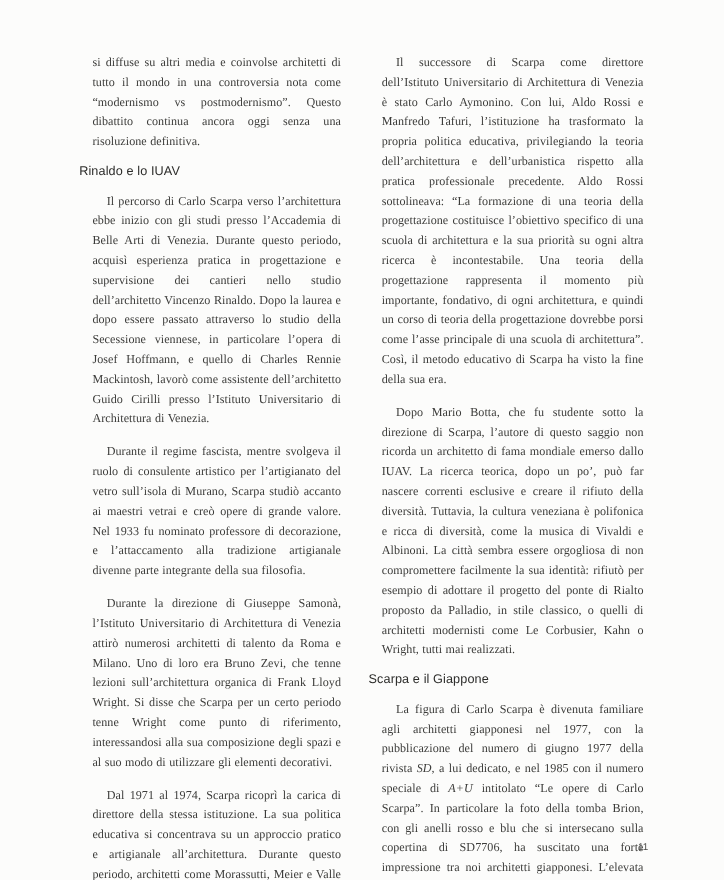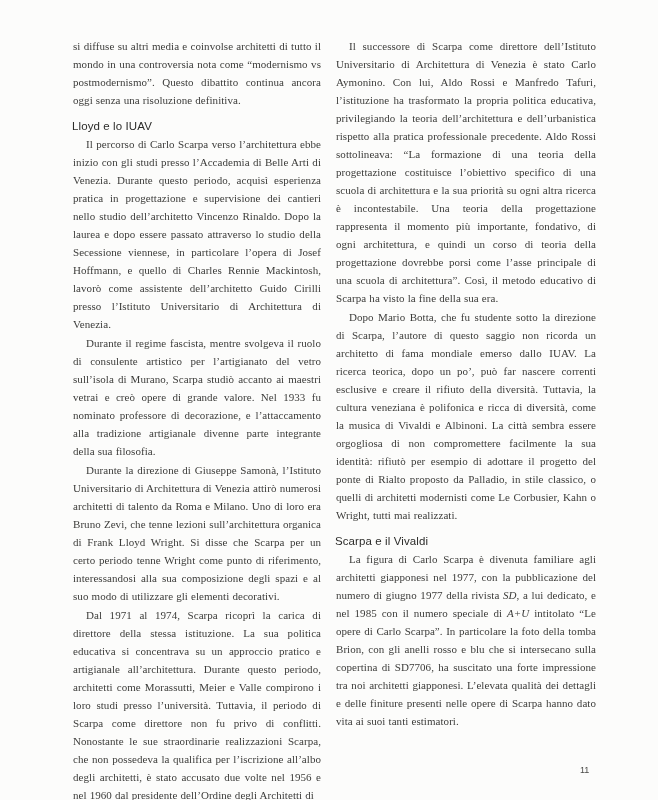--- a/index.html
+++ b/index.html
@@ -20,21 +20,21 @@
     position: absolute;
     left: 72px;
     top: 36px;
     display: flex;
     gap: 13px;
   }
   .col { display: block; }
   .col-left { width: 250px; }
   .col-right { width: 262px; }
   p.body {
-    margin: 1px;
+    margin: 12px;
     font-size: 11px;
     line-height: 18px;
     text-align: justify;
     letter-spacing: 0.05px;
     word-spacing: 0.3px;
   }
   p.indent { text-indent: 13px; }
   h2.section {
     font-family: "Liberation Sans", sans-serif;
     font-size: 11.5px;
@@ -55,31 +55,31 @@
 </style>
 </head>
 <body>
 
 <div class="page">
 
   <div class="columns">
 
     <div class="col col-left">
       <p class="body">si diffuse su altri media e coinvolse architetti di tutto il mondo in una controversia nota come “modernismo vs postmodernismo”. Questo dibattito continua ancora oggi senza una risoluzione definitiva.</p>
-      <h2 class="section">Lloyd e lo IUAV</h2>
+      <h2 class="section">Rinaldo e lo IUAV</h2>
       <p class="body indent">Il percorso di Carlo Scarpa verso l’architettura ebbe inizio con gli studi presso l’Accademia di Belle Arti di Venezia. Durante questo periodo, acquisì esperienza pratica in progettazione e supervisione dei cantieri nello studio dell’architetto Vincenzo Rinaldo. Dopo la laurea e dopo essere passato attraverso lo studio della Secessione viennese, in particolare l’opera di Josef Hoffmann, e quello di Charles Rennie Mackintosh, lavorò come assistente dell’architetto Guido Cirilli presso l’Istituto Universitario di Architettura di Venezia.</p>
       <p class="body indent">Durante il regime fascista, mentre svolgeva il ruolo di consulente artistico per l’artigianato del vetro sull’isola di Murano, Scarpa studiò accanto ai maestri vetrai e creò opere di grande valore. Nel 1933 fu nominato professore di decorazione, e l’attaccamento alla tradizione artigianale divenne parte integrante della sua filosofia.</p>
       <p class="body indent">Durante la direzione di Giuseppe Samonà, l’Istituto Universitario di Architettura di Venezia attirò numerosi architetti di talento da Roma e Milano. Uno di loro era Bruno Zevi, che tenne lezioni sull’architettura organica di Frank Lloyd Wright. Si disse che Scarpa per un certo periodo tenne Wright come punto di riferimento, interessandosi alla sua composizione degli spazi e al suo modo di utilizzare gli elementi decorativi.</p>
       <p class="body indent">Dal 1971 al 1974, Scarpa ricoprì la carica di direttore della stessa istituzione. La sua politica educativa si concentrava su un approccio pratico e artigianale all’architettura. Durante questo periodo, architetti come Morassutti, Meier e Valle compirono i loro studi presso l’università. Tuttavia, il periodo di Scarpa come direttore non fu privo di conflitti. Nonostante le sue straordinarie realizzazioni Scarpa, che non possedeva la qualifica per l’iscrizione all’albo degli architetti, è stato accusato due volte nel 1956 e nel 1960 dal presidente dell’Ordine degli Architetti di</p>
     </div>
 
     <div class="col col-right">
       <p class="body indent">Il successore di Scarpa come direttore dell’Istituto Universitario di Architettura di Venezia è stato Carlo Aymonino. Con lui, Aldo Rossi e Manfredo Tafuri, l’istituzione ha trasformato la propria politica educativa, privilegiando la teoria dell’architettura e dell’urbanistica rispetto alla pratica professionale precedente. Aldo Rossi sottolineava: “La formazione di una teoria della progettazione costituisce l’obiettivo specifico di una scuola di architettura e la sua priorità su ogni altra ricerca è incontestabile. Una teoria della progettazione rappresenta il momento più importante, fondativo, di ogni architettura, e quindi un corso di teoria della progettazione dovrebbe porsi come l’asse principale di una scuola di architettura”. Così, il metodo educativo di Scarpa ha visto la fine della sua era.</p>
       <p class="body indent">Dopo Mario Botta, che fu studente sotto la direzione di Scarpa, l’autore di questo saggio non ricorda un architetto di fama mondiale emerso dallo IUAV. La ricerca teorica, dopo un po’, può far nascere correnti esclusive e creare il rifiuto della diversità. Tuttavia, la cultura veneziana è polifonica e ricca di diversità, come la musica di Vivaldi e Albinoni. La città sembra essere orgogliosa di non compromettere facilmente la sua identità: rifiutò per esempio di adottare il progetto del ponte di Rialto proposto da Palladio, in stile classico, o quelli di architetti modernisti come Le Corbusier, Kahn o Wright, tutti mai realizzati.</p>
-      <h2 class="section">Scarpa e il Vivaldi</h2>
+      <h2 class="section">Scarpa e il Giappone</h2>
       <p class="body indent"><span>La figura di Carlo Scarpa è divenuta familiare agli architetti giapponesi nel 1977, con la pubblicazione del numero di giugno 1977 della rivista </span><span class="ital">SD</span><span>, a lui dedicato, e nel 1985 con il numero speciale di </span><span class="ital">A+U</span><span> intitolato “Le opere di Carlo Scarpa”. In particolare la foto della tomba Brion, con gli anelli rosso e blu che si intersecano sulla copertina di SD7706, ha suscitato una forte impressione tra noi architetti giapponesi. L’elevata qualità dei dettagli e delle finiture presenti nelle opere di Scarpa hanno dato vita ai suoi tanti estimatori.</span></p>
     </div>
 
   </div>
 
   <div class="page-number">11</div>
 
 </div>
 
 </body></html>

